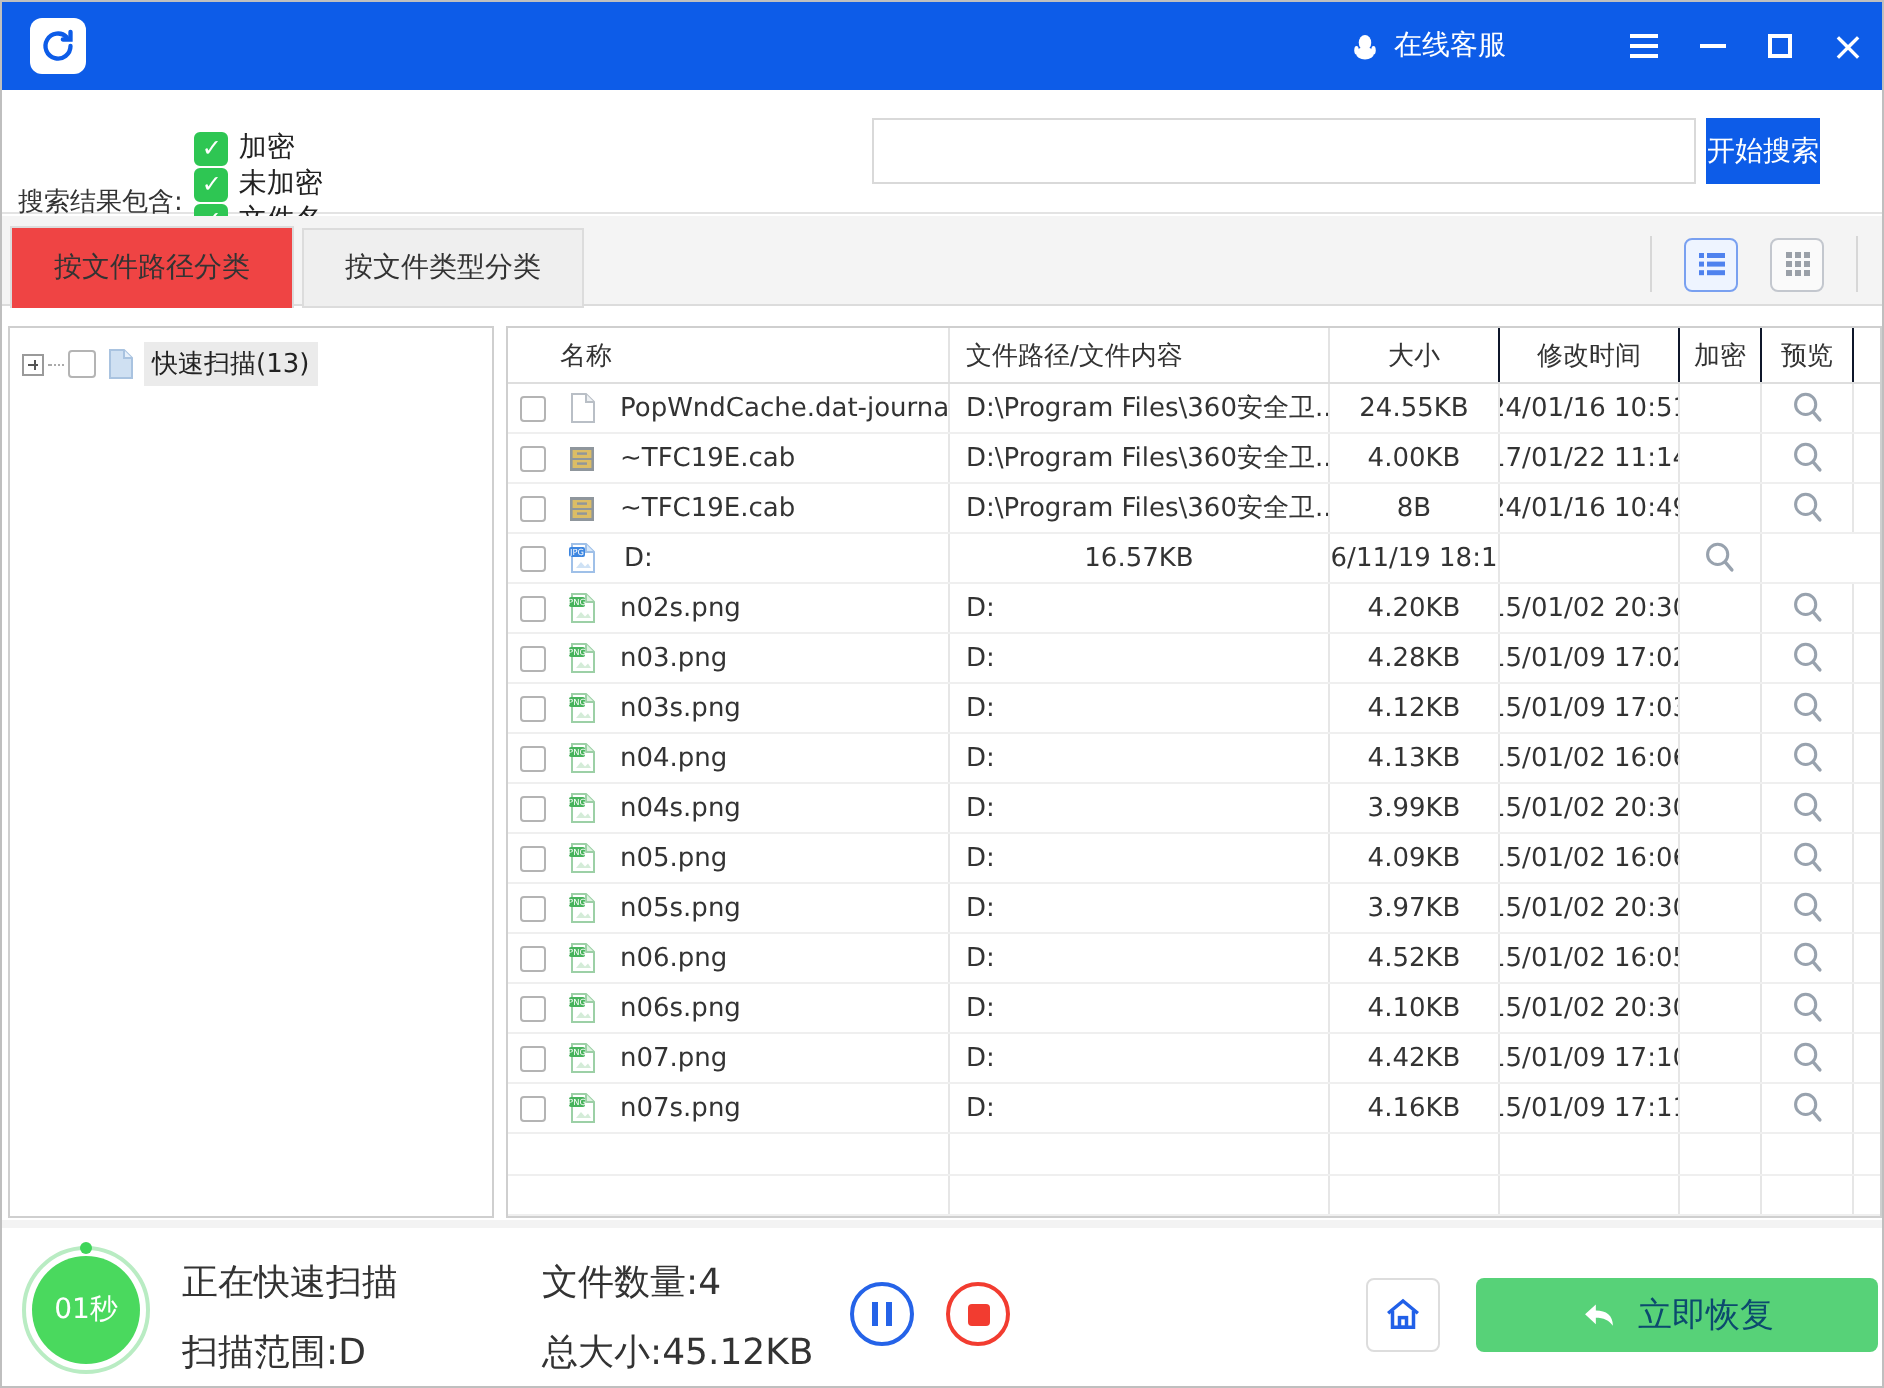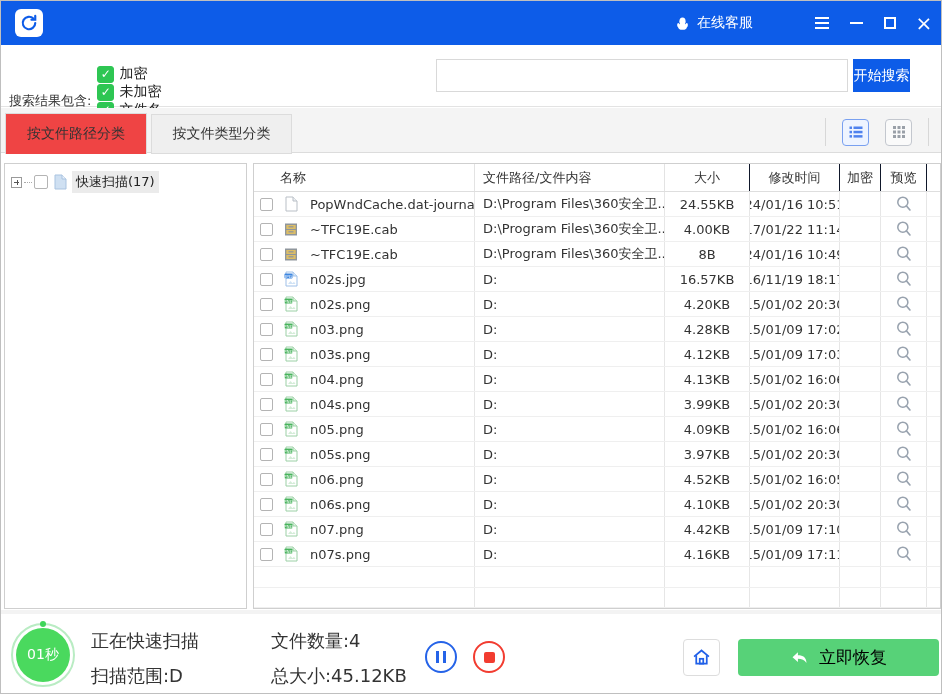--- a/index.html
+++ b/index.html
@@ -81,21 +81,21 @@
   .timer-wrap { position:absolute; left:10px; top:9px; width:64px; height:64px; border:2px solid #b9ecc3; border-radius:50%; }
   .timer-dot { position:absolute; left:50%; top:-4px; margin-left:-3px; width:6px; height:6px; background:#3ed559; border-radius:50%; }
   .timer-inner { position:absolute; left:3px; top:3px; width:54px; height:54px; border-radius:50%; background:#4ad95e; color:#fff; font-size:14px; display:flex; align-items:center; justify-content:center; }
   .st-text { position:absolute; font-size:18px; color:#333; }
   .pill-btn { position:absolute; width:32px; height:32px; border-radius:50%; background:#fff; display:flex; align-items:center; justify-content:center; cursor:pointer; }
   .pause-btn { left:424px; top:27px; border:2px solid #2563e8; }
   .pause-btn i { width:3px; height:12px; background:#2563e8; margin:0 2px; display:block; }
   .stop-btn { left:472px; top:27px; border:2px solid #f23c30; }
   .stop-btn i { width:11px; height:11px; background:#f23c30; border-radius:2px; display:block; }
   .home-btn { position:absolute; left:682px; top:25px; width:37px; height:37px; border:1px solid #ddd; border-radius:4px; background:#fff; display:flex; align-items:center; justify-content:center; cursor:pointer; }
-  .recover-btn { position:absolute; left:737px; top:25px; width:201px; height:37px; background:#57d278; border:none; border-radius:4px; color:#000000; font-size:17px; display:flex; align-items:center; justify-content:center; gap:10px; cursor:pointer; font-family:inherit; }
+  .recover-btn { position:absolute; left:737px; top:25px; width:201px; height:37px; background:#57d278; border:none; border-radius:4px; color:#0c4a6e; font-size:17px; display:flex; align-items:center; justify-content:center; gap:10px; cursor:pointer; font-family:inherit; }
 </style>
 </head>
 <body>
 
 <div class="window">
 
   <div class="titlebar">
     <div class="logo-box">
       <svg viewBox="0 0 24 24" width="20" height="20">
           <g fill="none" stroke="#0d5ce8" stroke-width="2.6" stroke-linecap="round">
@@ -195,21 +195,21 @@
 
   <div class="tree-panel">
     <div class="tree-node">
       <span class="expander"></span>
       <span class="dotline"></span>
       <span class="tree-cb"></span>
       <svg viewBox="0 0 16 16" width="16" height="16" style="margin-right:4px;">
           <path d="M3 1h7l4 4v10H3z" fill="#cfe0f2" stroke="#a9c3e0" stroke-width="1"></path>
           <path d="M10 1v4h4" fill="#e7f0fa" stroke="#a9c3e0" stroke-width="1"></path>
         </svg>
-      <span class="tree-label">快速扫描(17)</span>
+      <span class="tree-label">快速扫描(13)</span>
     </div>
   </div>
 
   <div class="table-panel">
     <div class="t-head">
       <div class="hcell h-name">名称</div>
       <div class="hcell h-path">文件路径/文件内容</div>
       <div class="hcell h-c">大小</div>
       <div class="hcell h-c">修改时间</div>
       <div class="hcell h-c">加密</div>
@@ -304,21 +304,20 @@
           </div>
           <div class="cell c-icon">
             <svg viewBox="0 0 16 16" width="16" height="16">
               <path d="M3 1h7l4 4v10H3z" fill="#fff" stroke="#9fc0e8"></path>
               <path d="M10 1v4h4" fill="#d8e8fa" stroke="#9fc0e8"></path>
               <rect x="1.5" y="2.5" width="8" height="5" rx="1" fill="#3d86e0"></rect>
               <text x="5.5" y="6.6" font-size="4.2" fill="#fff" text-anchor="middle" font-family="DejaVu Sans,sans-serif">JPG</text>
               <path d="M5 13l2.5-3 2 2.2 1.5-1.5 1.5 2.3z" fill="#cfe2f5"></path>
             </svg>
           </div>
-          <div class="cell c-name sep">n02s.jpg</div>
           <div class="cell c-path sep">D:</div>
           <div class="cell c-size sep">16.57KB</div>
           <div class="cell c-mod sep">16/11/19 18:17</div>
           <div class="cell c-enc sep"></div>
           <div class="cell c-prev sep">
             <span class="mag">
               <svg viewBox="0 0 20 20" width="18" height="18">
                 <circle cx="8.7" cy="8" r="5.6" fill="none" stroke="#98a2ae" stroke-width="1.7"></circle>
                 <line x1="12.8" y1="12.2" x2="16.6" y2="16.6" stroke="#98a2ae" stroke-width="1.9" stroke-linecap="round"></line>
               </svg>

